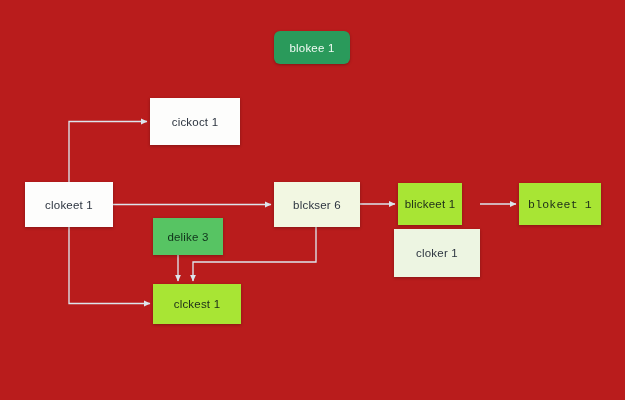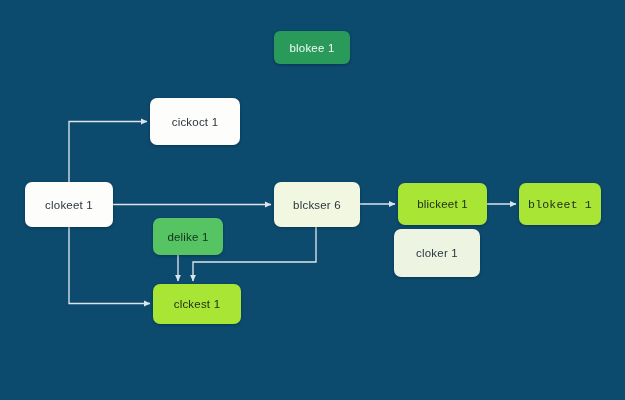--- a/index.html
+++ b/index.html
@@ -2,30 +2,30 @@
 <html><head>
 <meta charset="utf-8">
 <style>
   html,body{margin:0;padding:0;}
   body{
     width:625px;height:400px;overflow:hidden;
     font-family:"Liberation Sans",sans-serif;
   }
   #canvas{
     position:relative;width:625px;height:400px;
-    background:#0c4a6e;
+    background:#b91c1c;
     overflow:hidden;
     filter:blur(0.35px);
   }
   #edges{position:absolute;left:0;top:0;width:625px;height:400px;}
   .node{
     position:absolute;
     box-sizing:border-box;
     display:flex;align-items:center;justify-content:center;
-    border-radius:7px;
+    border-radius:0;
     font-size:11.5px;
     letter-spacing:.2px;
     text-align:center;
     box-shadow:0 1px 3px rgba(0,0,0,.28);
     z-index:3;
   }
   .n-darkgreen{background:#2a9a5b;color:#f2fbf5;border-radius:6px;}
   .n-white{background:#fdfdfc;color:#2d3540;}
   .n-cream{background:#f2f7e2;color:#2d3540;}
   .n-ivory{background:#edf5e2;color:#2d3540;}
@@ -67,30 +67,30 @@
       </div>
       <div class="node n-white" style="left: 150px; top: 98px; width: 90px; height: 47px;">
         <span>cickoct 1</span>
       </div>
       <div class="node n-white" style="left: 25px; top: 182px; width: 88px; height: 45px;">
         <span>clokeet 1</span>
       </div>
       <div class="node n-cream" style="left: 274px; top: 182px; width: 86px; height: 45px;">
         <span>blckser 6</span>
       </div>
-      <div class="node n-lime" style="left: 398px; top: 183px; width: 89px; height: 42px; align-items: center;">
+      <div class="node n-lime" style="left: 398px; top: 183px; width: 64px; height: 42px; align-items: center;">
         <span>blickeet 1</span>
       </div>
       <div class="node n-lime" style="left: 519px; top: 183px; width: 82px; height: 42px; font-family: Liberation Mono, monospace;">
         <span>blokeet 1</span>
       </div>
       <div class="node n-ivory" style="left: 394px; top: 229px; width: 86px; height: 48px;">
         <span>cloker 1</span>
       </div>
       <div class="node n-green" style="left: 153px; top: 218px; width: 70px; height: 37px;">
-        <span>delike 1</span>
+        <span>delike 3</span>
       </div>
       <div class="node n-lime" style="left: 153px; top: 284px; width: 88px; height: 40px;">
         <span>clckest 1</span>
       </div>
     </div>
 
 </div>
 
 </body></html>

